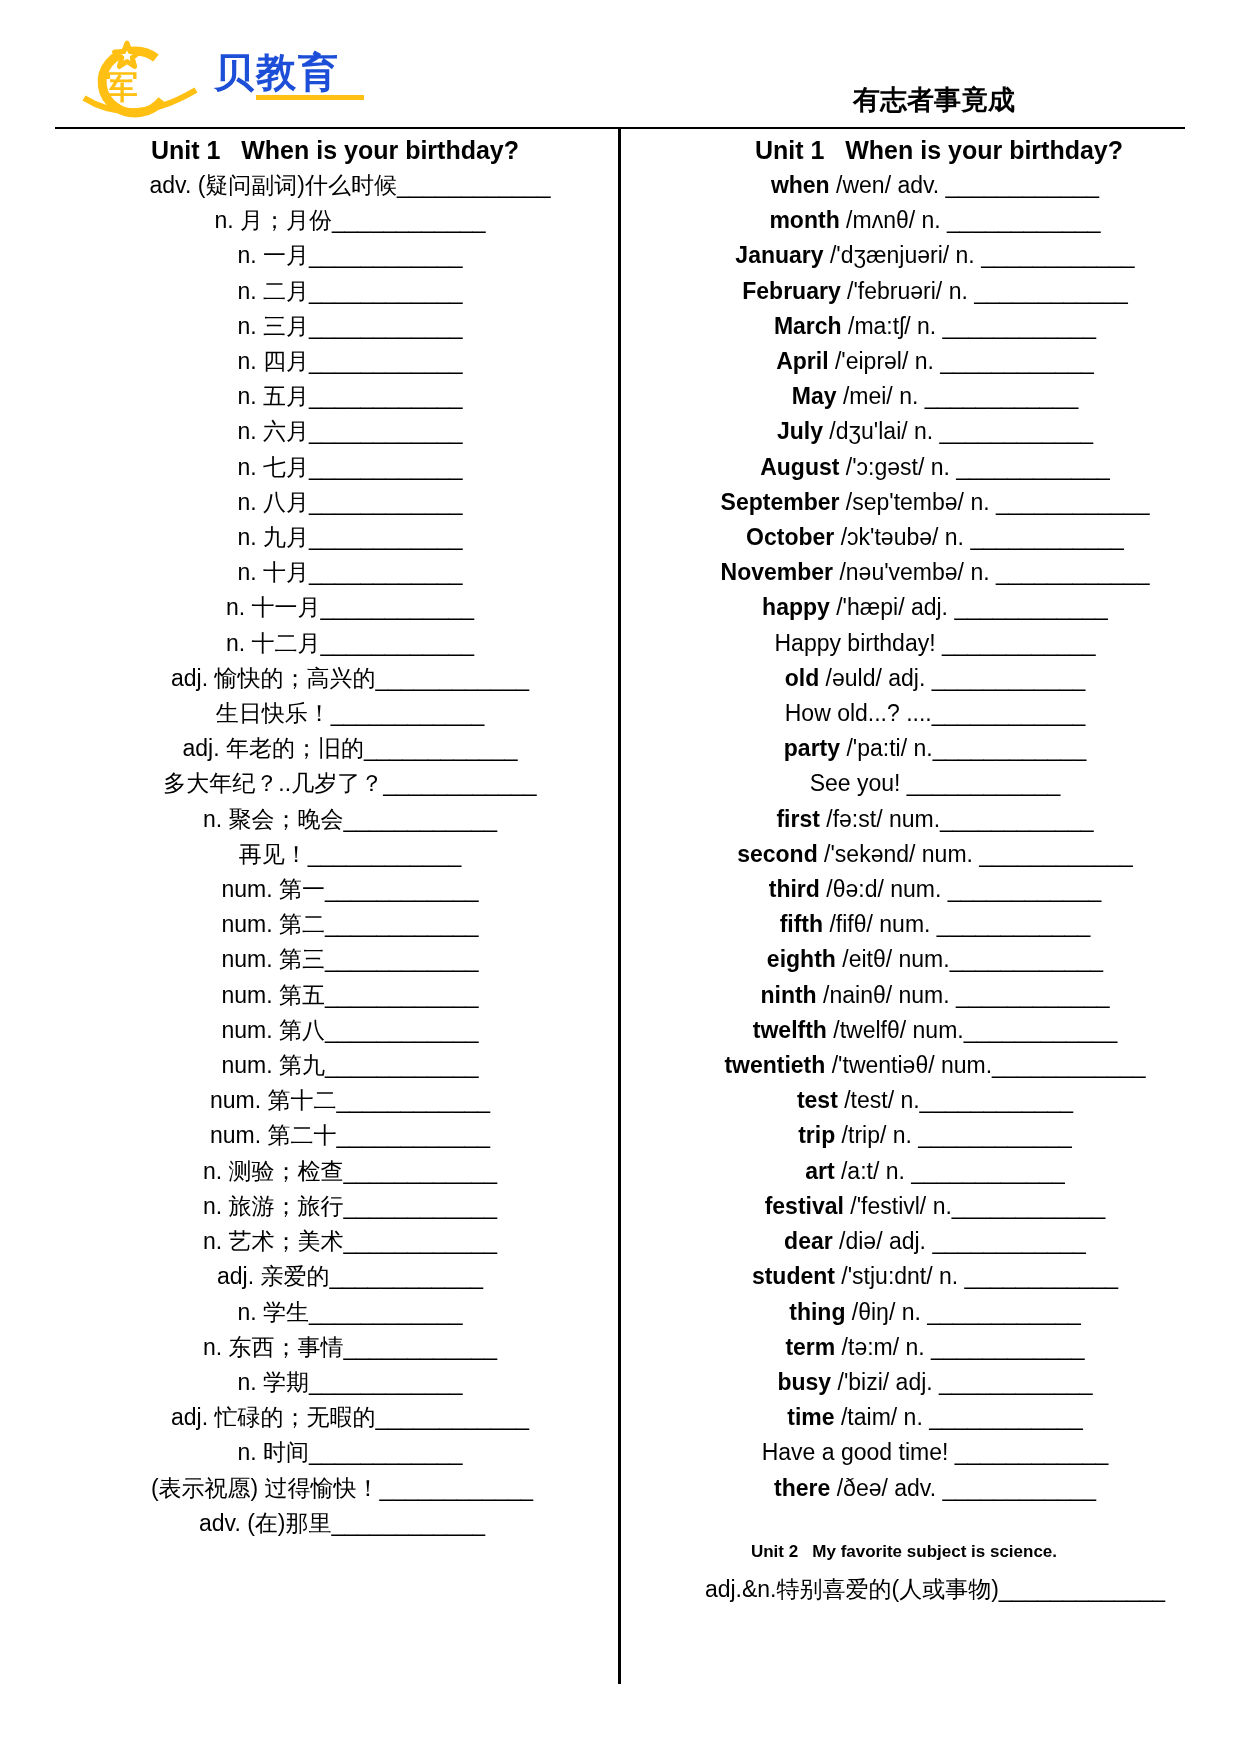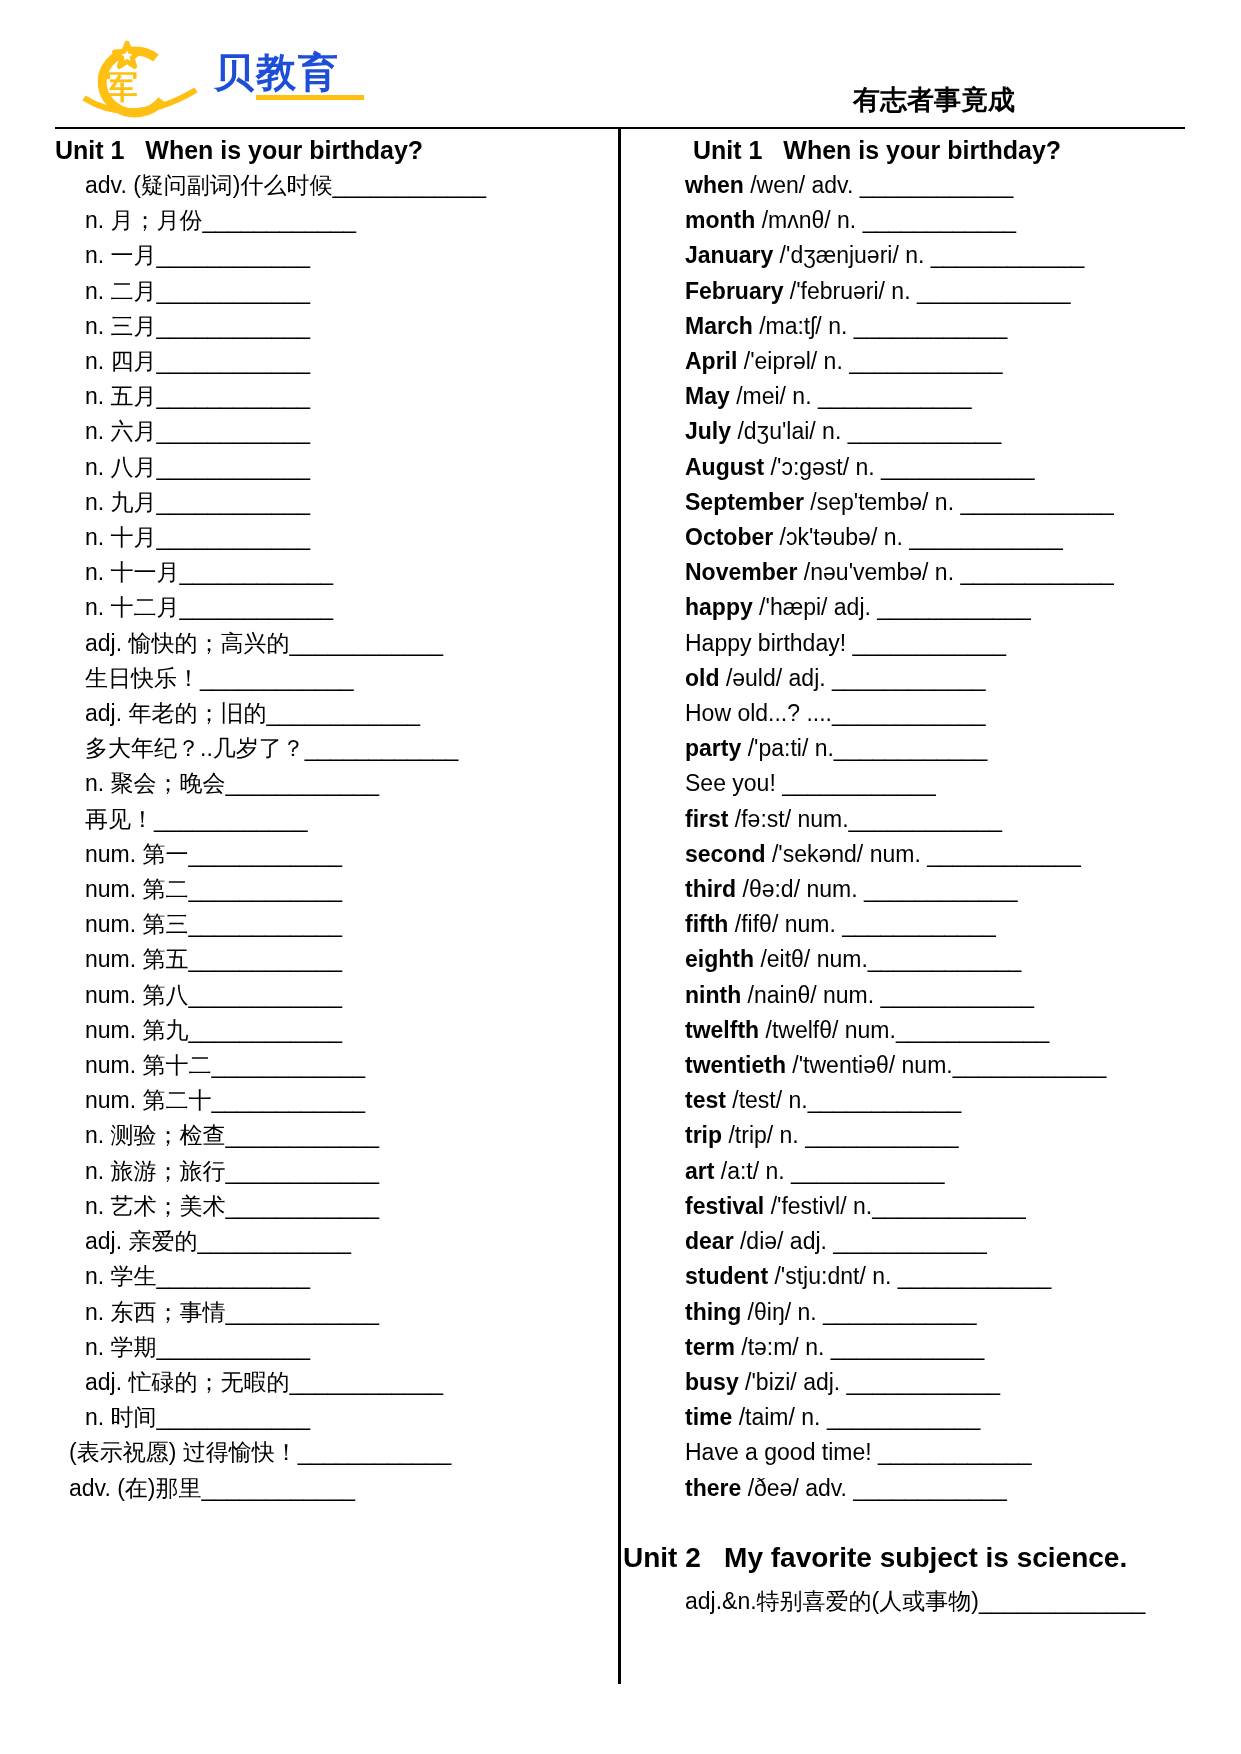--- a/index.html
+++ b/index.html
@@ -18,32 +18,32 @@
   .logo-text-wrap{margin-left:-6px;margin-top:10px;}
   .logo-text{
     font-size:40px;font-weight:bold;color:#1d4ed8;letter-spacing:2px;
     font-family:"DejaVu Sans","Liberation Sans",sans-serif;line-height:1.1;
   }
   .logo-underline{height:5px;background:#ffc013;width:108px;margin-left:42px;margin-top:1px;}
   .motto{position:absolute;left:853px;top:82px;font-size:27px;font-weight:bold;white-space:pre;}
   .top-rule{position:absolute;left:55px;top:127px;width:1130px;border-top:2px solid #000;}
   .divider{position:absolute;left:618px;top:127px;height:1557px;border-left:3px solid #000;}
   
-  .col{position:absolute;top:133px;}
+  .col{position:absolute;top:133px;text-align:center;}
   .left-col{left:55px;width:560px;}
   .right-col{left:622px;width:563px;}
   .col-heading{font-size:25px;font-weight:bold;line-height:34px;white-space:pre;}
   .right-col .col-heading{padding-left:71px;}
   .rows{margin-top:1px;}
   .row{font-size:23px;line-height:35.2px;white-space:pre;}
   .left-col .row{padding-left:30px;}
   .left-col .row.outdent{padding-left:14px;}
   .right-col .row{padding-left:63px;}
   .row b{font-weight:bold;}
-  .unit2-heading{font-size:28px;font-weight:bold;margin-top:36px;padding-left:1px;white-space:pre;}
+  .unit2-heading{font-size:17px;font-weight:bold;margin-top:36px;padding-left:1px;white-space:pre;}
   .unit2-row{margin-top:10px;}
 </style>
 </head>
 <body>
 
 <div class="page">
 
   <div class="logo">
     <svg width="150" height="82" viewBox="0 0 150 82" aria-hidden="true">
       <path d="M86,18 A33,31 0 1,0 92,60" fill="none" stroke="#ffc013" stroke-width="9"></path>
@@ -75,20 +75,21 @@
         <div class="row"><span>n. 二月____________</span></div>
 
         <div class="row"><span>n. 三月____________</span></div>
 
         <div class="row"><span>n. 四月____________</span></div>
 
         <div class="row"><span>n. 五月____________</span></div>
 
         <div class="row"><span>n. 六月____________</span></div>
 
+        <div class="row"><span>n. 七月____________</span></div>
 
         <div class="row"><span>n. 八月____________</span></div>
 
         <div class="row"><span>n. 九月____________</span></div>
 
         <div class="row"><span>n. 十月____________</span></div>
 
         <div class="row"><span>n. 十一月____________</span></div>
 
         <div class="row"><span>n. 十二月____________</span></div>

